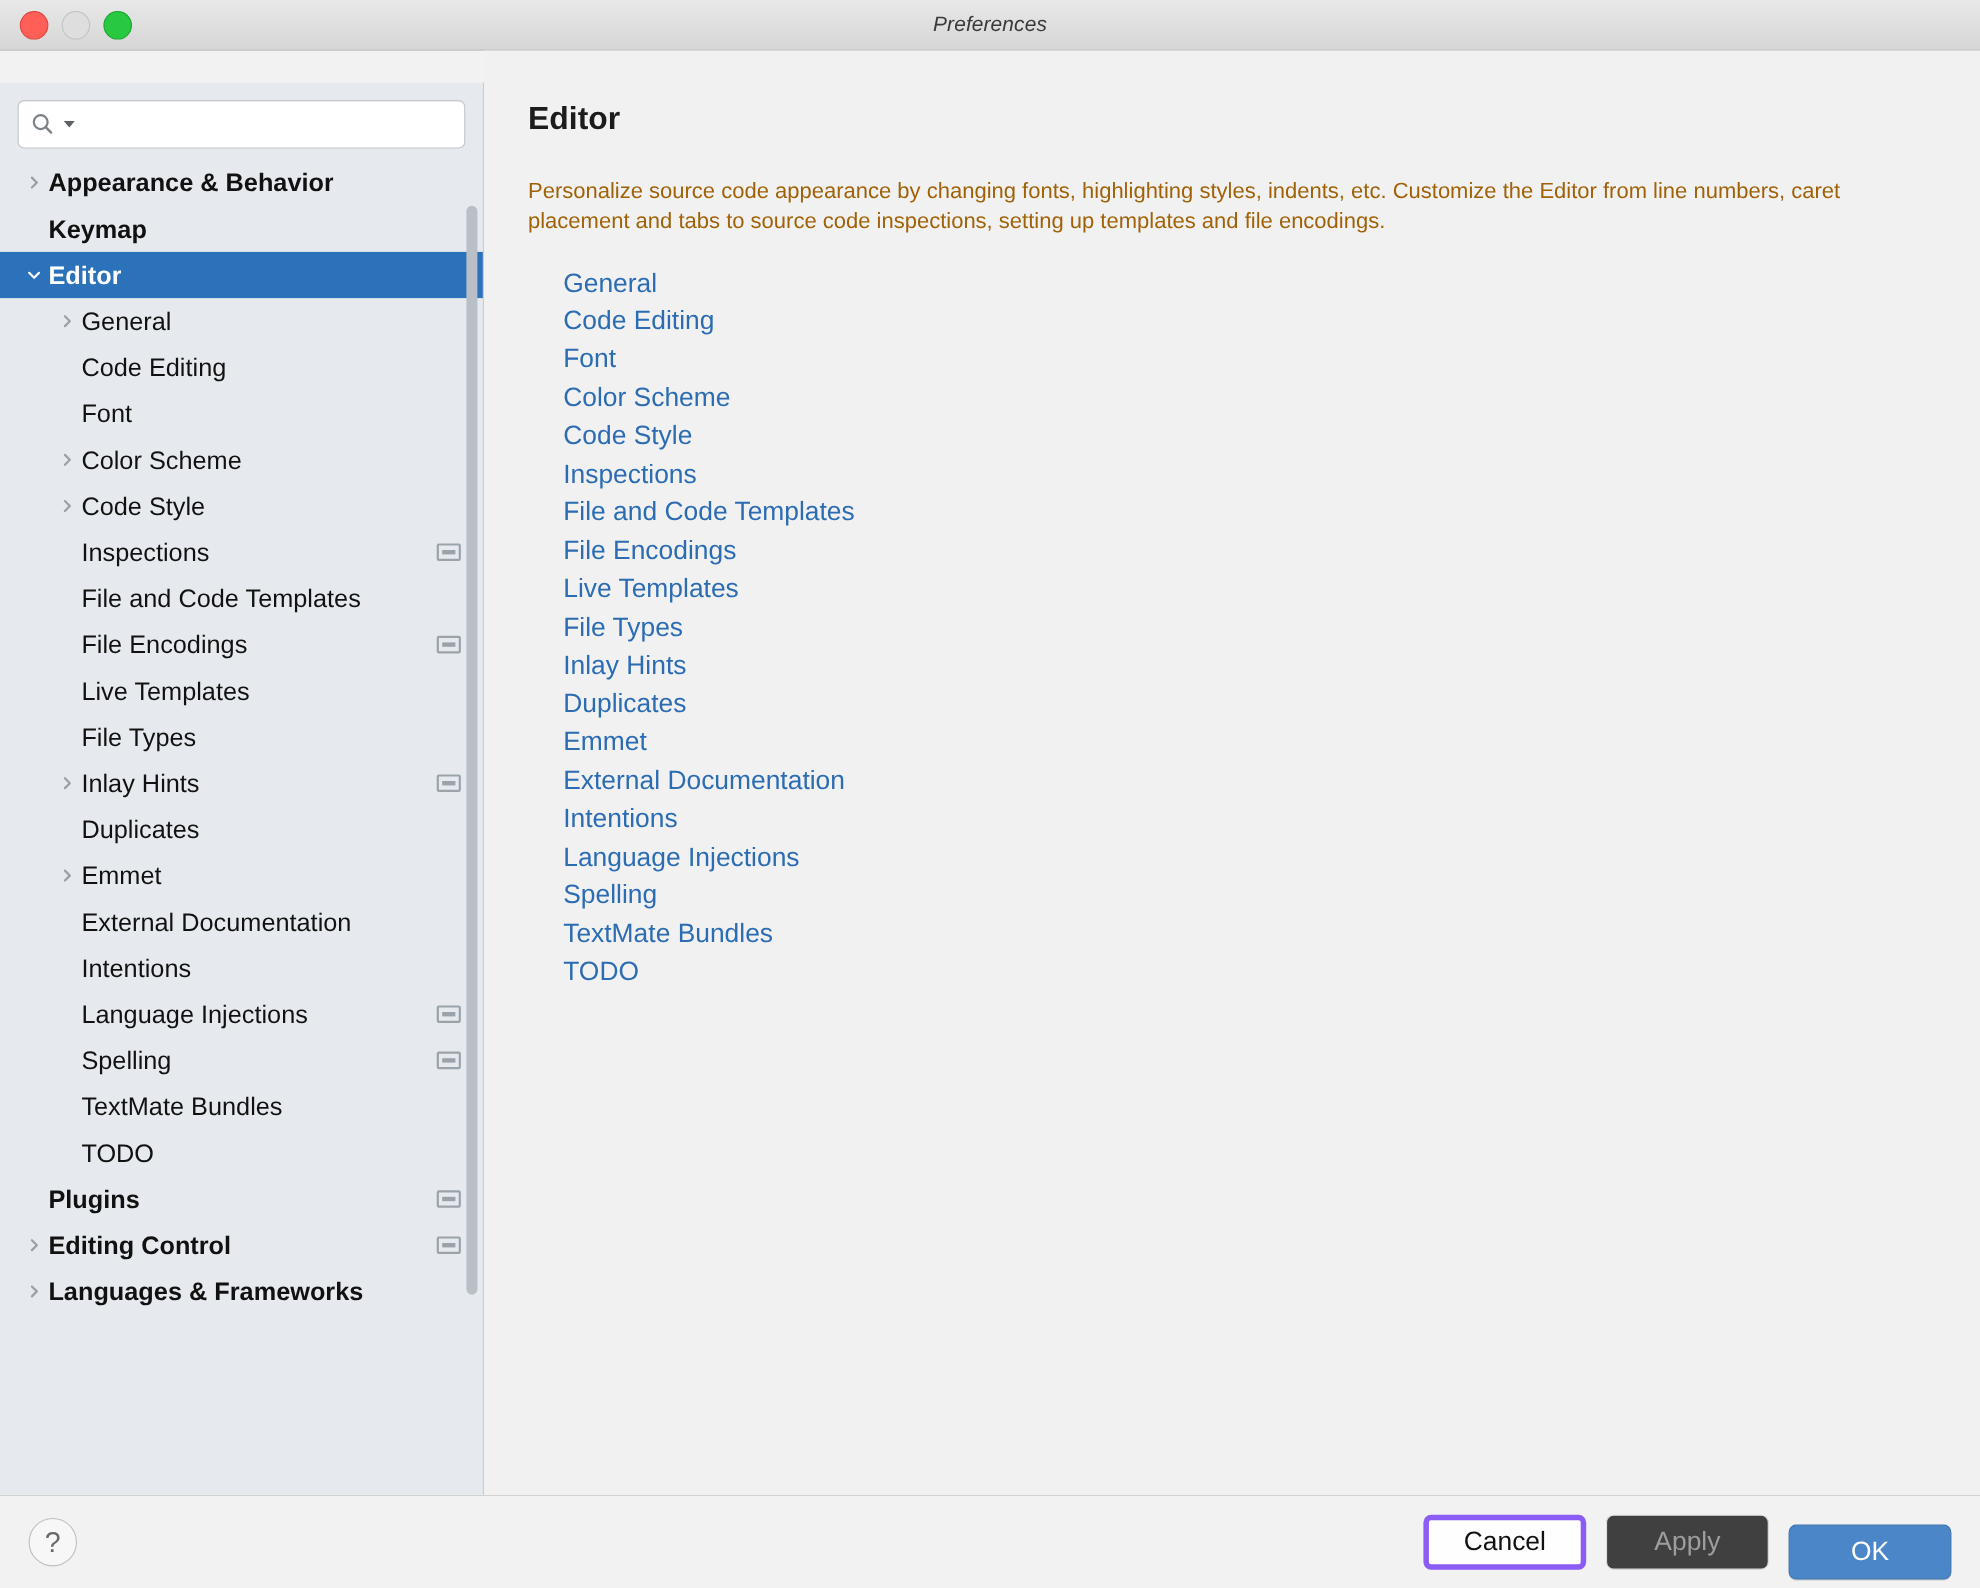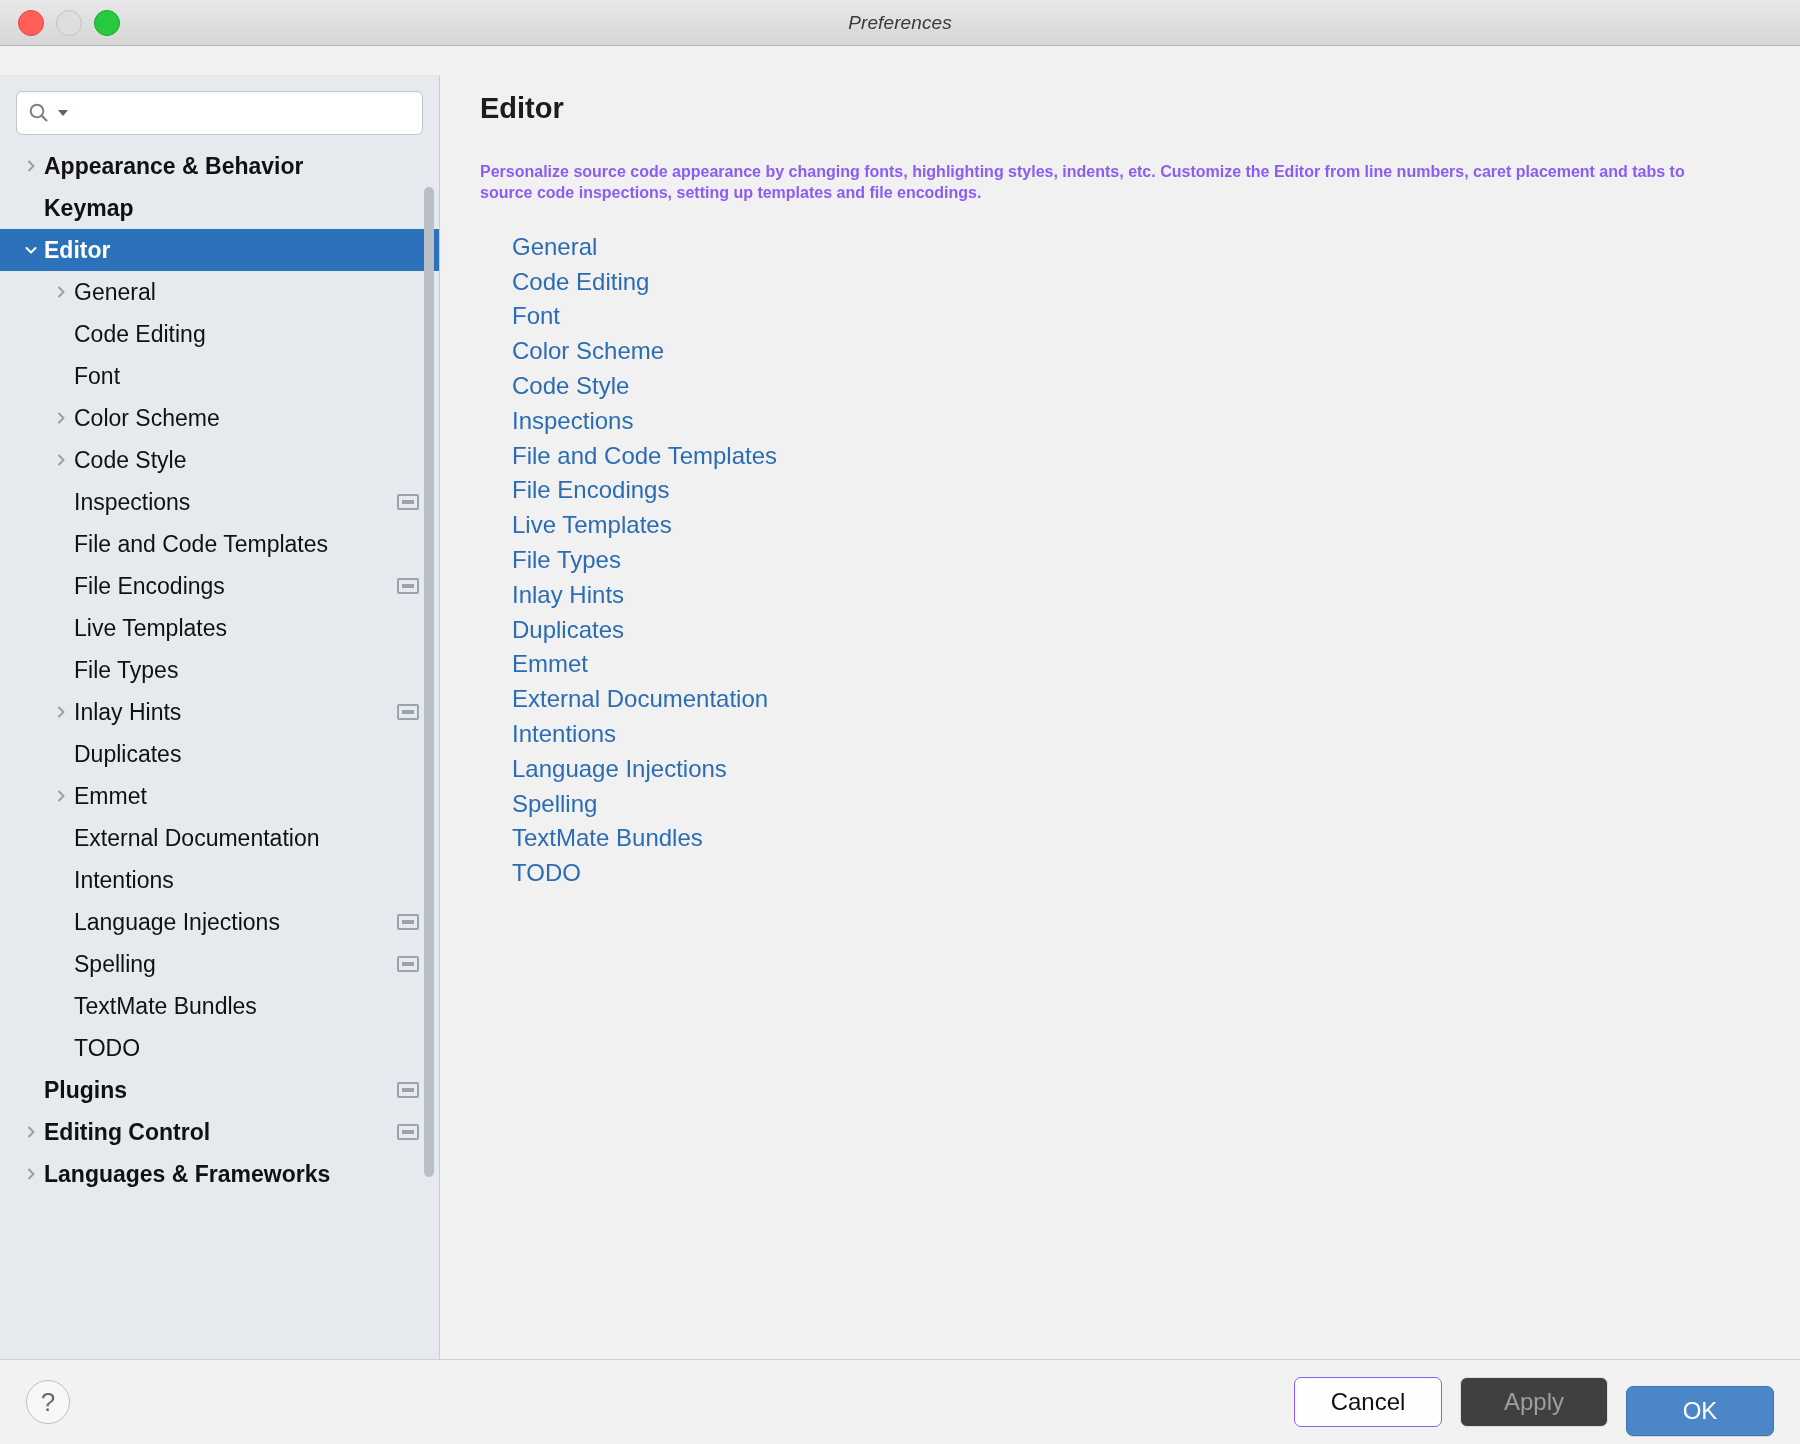--- a/index.html
+++ b/index.html
@@ -82,42 +82,42 @@
   .badge-ico::after { content: ""; position: absolute; left: 3px; right: 3px;
                top: 4px; height: 4px; background: #9aa3ab; }
 
   .sb-scroll { position: absolute; right: 5px; top: 112px; width: 10px;
                height: 990px; border-radius: 5px; background: #b8bfc6; }
 
   
   .main { flex: 1 1 auto; background: #f1f1f1; position: relative;
           padding: 46px 40px 20px 40px; overflow: hidden; }
   .main-title { font-size: 29px; font-weight: bold; color: #1c1c1c; margin-bottom: 36px; }
-  .main-desc { font-size: 16px; line-height: 1.34; color: #8b5cf6; max-width: 1230px; font-weight: bold; }
+  .main-desc { font-size: 20px; line-height: 1.34; color: #a16207; max-width: 1230px; }
   .link-list { margin-top: 26px; padding-left: 32px; }
   .link-item { display: block; font-size: 24px; line-height: 1.45; color: #2b6cb3;
                text-decoration: none; width: fit-content; cursor: pointer; }
 
   
   .footer { height: 84px; flex: 0 0 84px; background: #f2f2f2;
             display: flex; align-items: center; padding: 0 26px;
             position: relative; }
   .help-btn {
     width: 44px; height: 44px; border-radius: 50%;
     border: 1px solid #c0c0c0; background: #f7f7f7; color: #6a6a6a;
     font-size: 26px; display: flex; align-items: center; justify-content: center;
     cursor: pointer; font-family: "Liberation Sans", sans-serif;
   }
   .footer-right { margin-left: auto; display: flex; align-items: center; gap: 18px; }
   .btn {
     min-width: 148px; height: 50px; border-radius: 7px; font-size: 24px;
     font-family: "Liberation Sans", sans-serif; cursor: pointer;
     display: flex; align-items: center; justify-content: center; padding: 0 22px;
   }
-  .btn.cancel { background: #fefefe; border: 1px solid #8b5cf6; color: #111; }
+  .btn.cancel { background: #fefefe; border: 5px solid #8b5cf6; color: #111; }
   .btn.apply  { background: #404040; border: 1px solid #dcdcdc; color: #9e9e9e; }
   .btn.ok     { background: #4a86c8; border: 1px solid #3f76b2; color: #fff;
                 box-shadow: 0 1px 0 rgba(0,0,0,.12); margin-top: 17px; }
 </style>
 </head>
 <body>
 
 <div class="window">
 
   <div class="titlebar">

